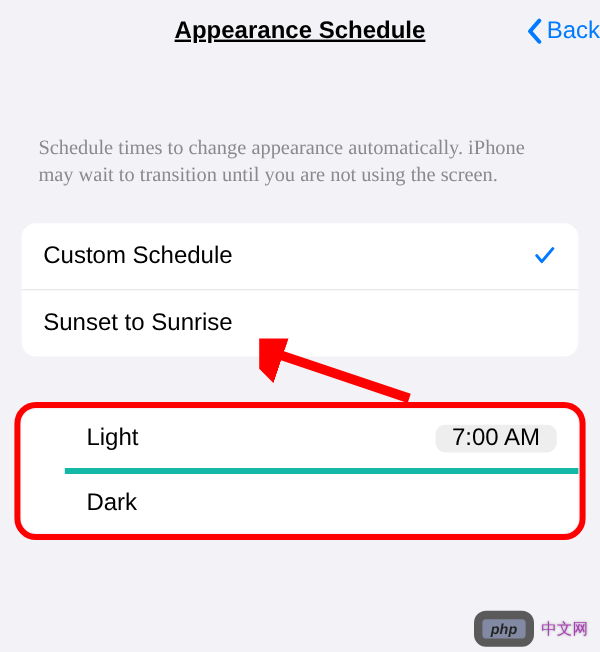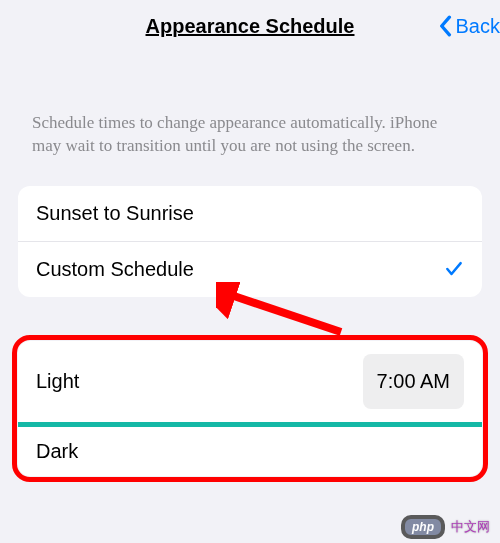--- a/index.html
+++ b/index.html
@@ -91,28 +91,29 @@
       border-radius: 18px;
       pointer-events: none;
     }
     .time-row {
       display: flex;
       align-items: center;
       justify-content: space-between;
       padding: 13px 18px;
       font-size: 20px;
       color: #000;
+      margin-left: 36px;
     }
     .time-row + .time-row {
       border-top: 5px solid #14b8a6;
     }
     .time-value {
       background: #eeeeef;
       border-radius: 8px;
-      padding: 16px 14px;
+      padding: 0 14px;
       font-size: 20px;
       color: #000;
     }
     .arrow-annotation {
       position: absolute;
       top: 282px;
       left: 216px;
       width: 130px;
       height: 58px;
       pointer-events: none;
@@ -121,27 +122,27 @@
       position: absolute;
       bottom: 4px;
       right: 10px;
       display: flex;
       align-items: center;
       gap: 6px;
       opacity: 0.85;
     }
     .watermark-badge {
       background: #6f7995;
-      color: #ffffff;
+      color: #000000;
       font-size: 12px;
       font-style: italic;
       font-weight: bold;
       padding: 1px 7px;
       border-radius: 10px;
-      border: 4px solid #404040;
+      border: 7px solid #404040;
     }
     .watermark-text {
       color: #a21caf;
       font-size: 13px;
       text-shadow: 0 0 2px rgba(0,0,0,0.5);
     }
   </style>
 </head>
 <body>
 
@@ -152,27 +153,27 @@
     </svg>
     <span>Back</span>
   </div>
   <div class="nav-title">Appearance Schedule</div>
 </div>
 
 <div class="description">Schedule times to change appearance automatically. iPhone may wait to transition until you are not using the screen.</div>
 
 <div class="group">
   <div class="row">
-    <span>Sunset to Sunrise</span>
-  </div>
-  <div class="row">
     <span>Custom Schedule</span>
     <svg class="checkmark" viewBox="0 0 24 24" fill="none">
       <path d="M4 12 L9 18 L20 5" stroke="#007aff" stroke-width="3" stroke-linecap="round" stroke-linejoin="round"></path>
     </svg>
+  </div>
+  <div class="row">
+    <span>Sunset to Sunrise</span>
   </div>
 </div>
 
 <div class="time-group">
   <div class="highlight-border"></div>
   <div class="time-row">
     <span>Light</span>
     <span class="time-value">7:00 AM</span>
   </div>
   <div class="time-row">

